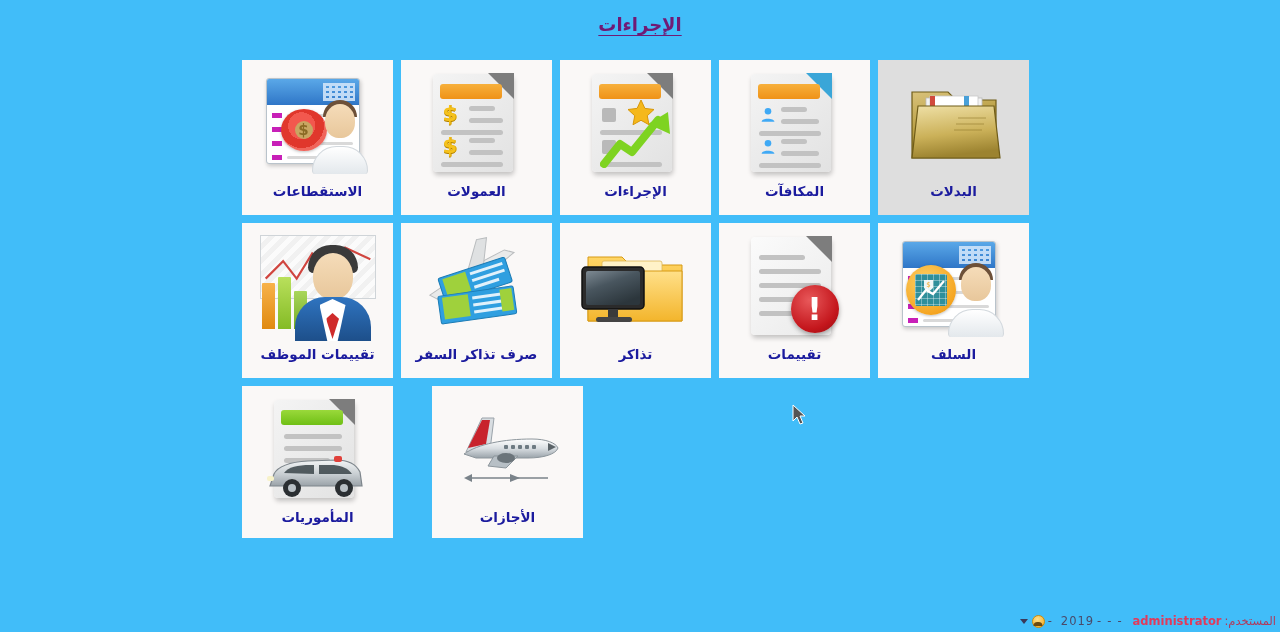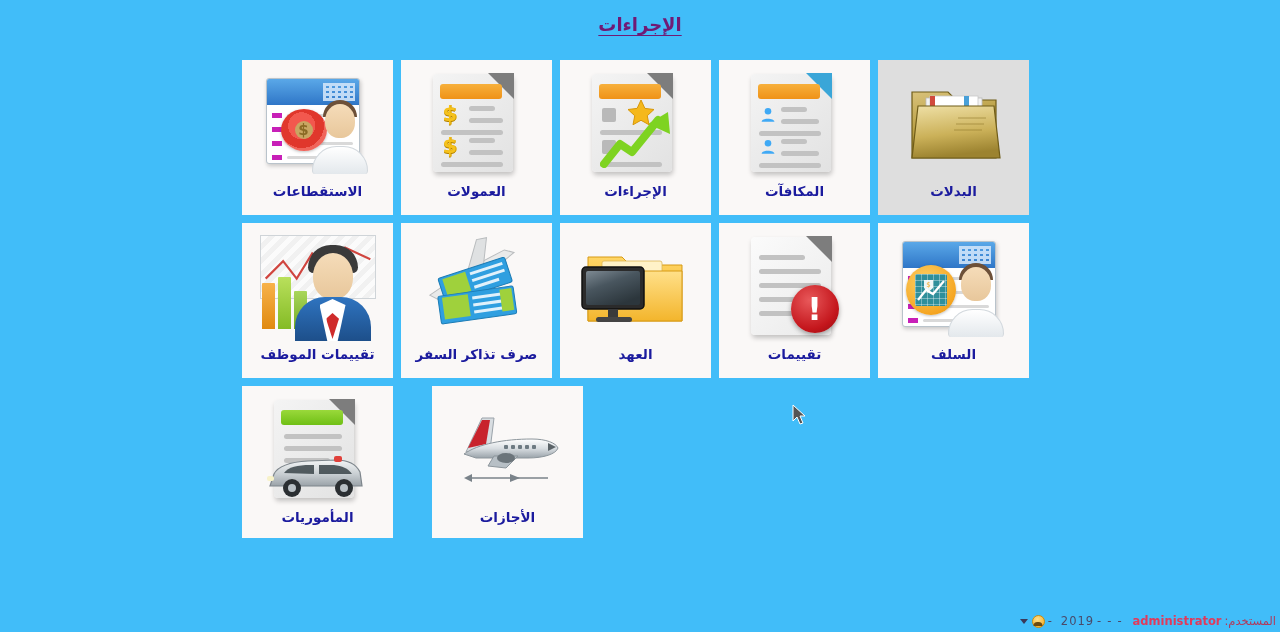--- a/index.html
+++ b/index.html
@@ -469,21 +469,21 @@
             <linearGradient id="scr" x1="0" y1="0" x2="0.6" y2="1">
               <stop offset="0%" stop-color="#7e8a93"></stop>
               <stop offset="45%" stop-color="#49565f"></stop>
               <stop offset="100%" stop-color="#2c363c"></stop>
             </linearGradient>
           </defs>
           <rect x="28" y="44" width="10" height="8" fill="#3a3a3a"></rect>
           <rect x="16" y="52" width="36" height="5" rx="2.5" fill="#444"></rect>
         </svg>
       </div>
-      <div class="label">العهد</div>
+      <div class="label">تذاكر</div>
     </div>
 
     <div class="tile">
       <div class="art">
         <div class="sheet" style="background:linear-gradient(135deg,#fbfbfb 0%, #eaeaea 100%)">
           <div class="fold"></div>
           <div class="line" style="left:8px;top:18px;width:46px"></div>
           <div class="line" style="left:8px;top:32px;width:62px"></div>
           <div class="line" style="left:8px;top:46px;width:62px"></div>
           <div class="line" style="left:8px;top:60px;width:62px"></div>

